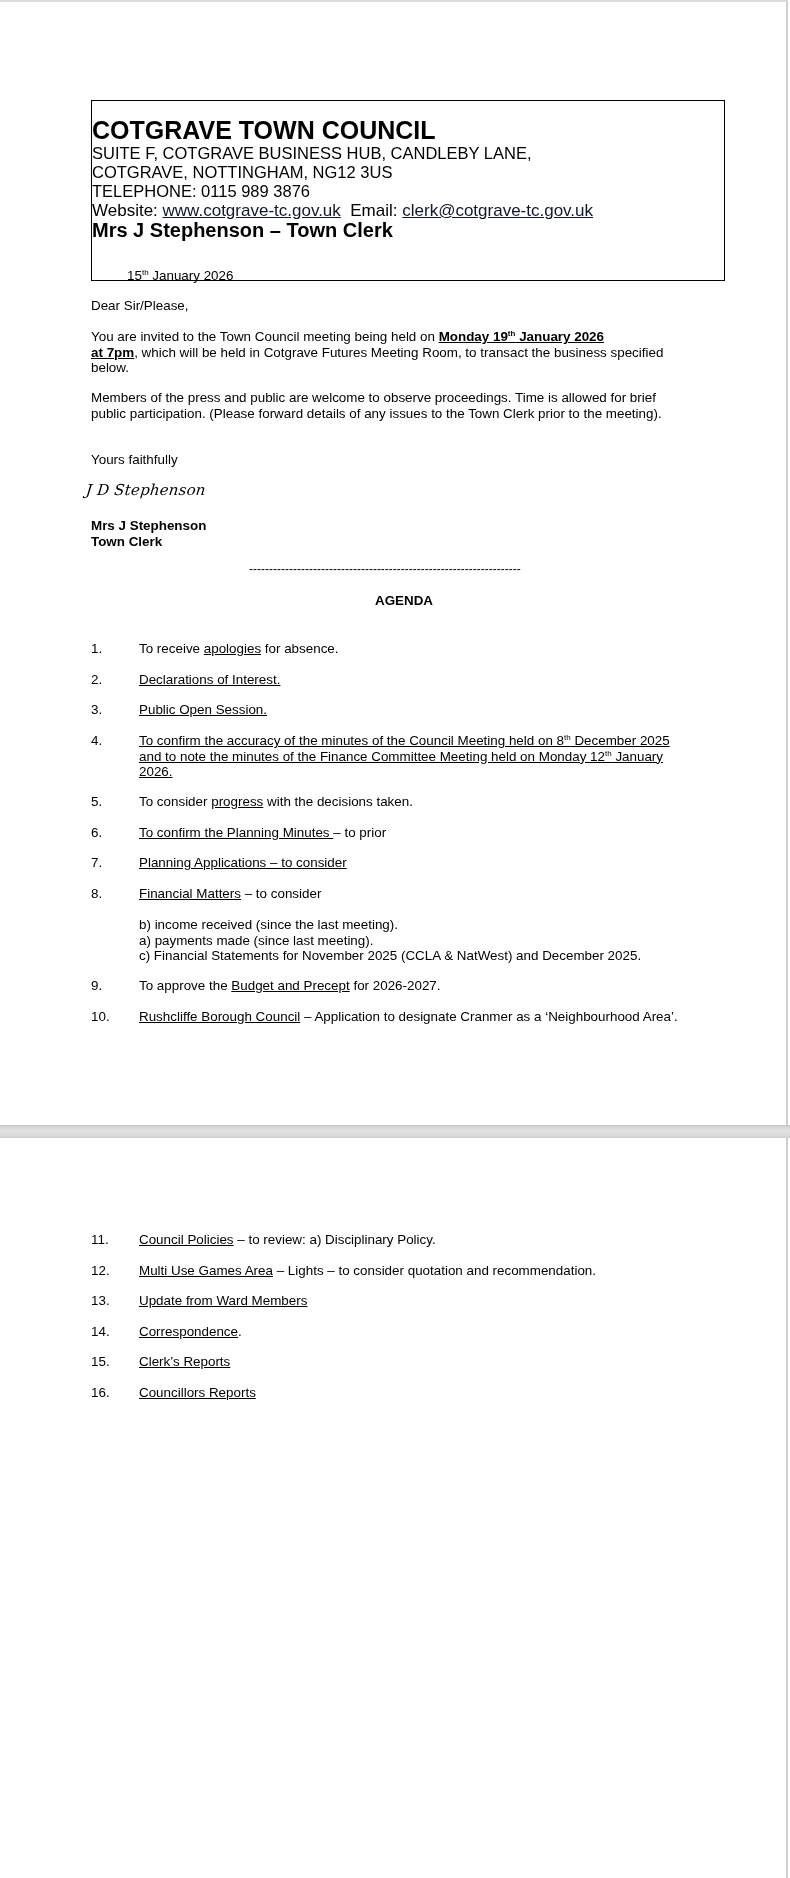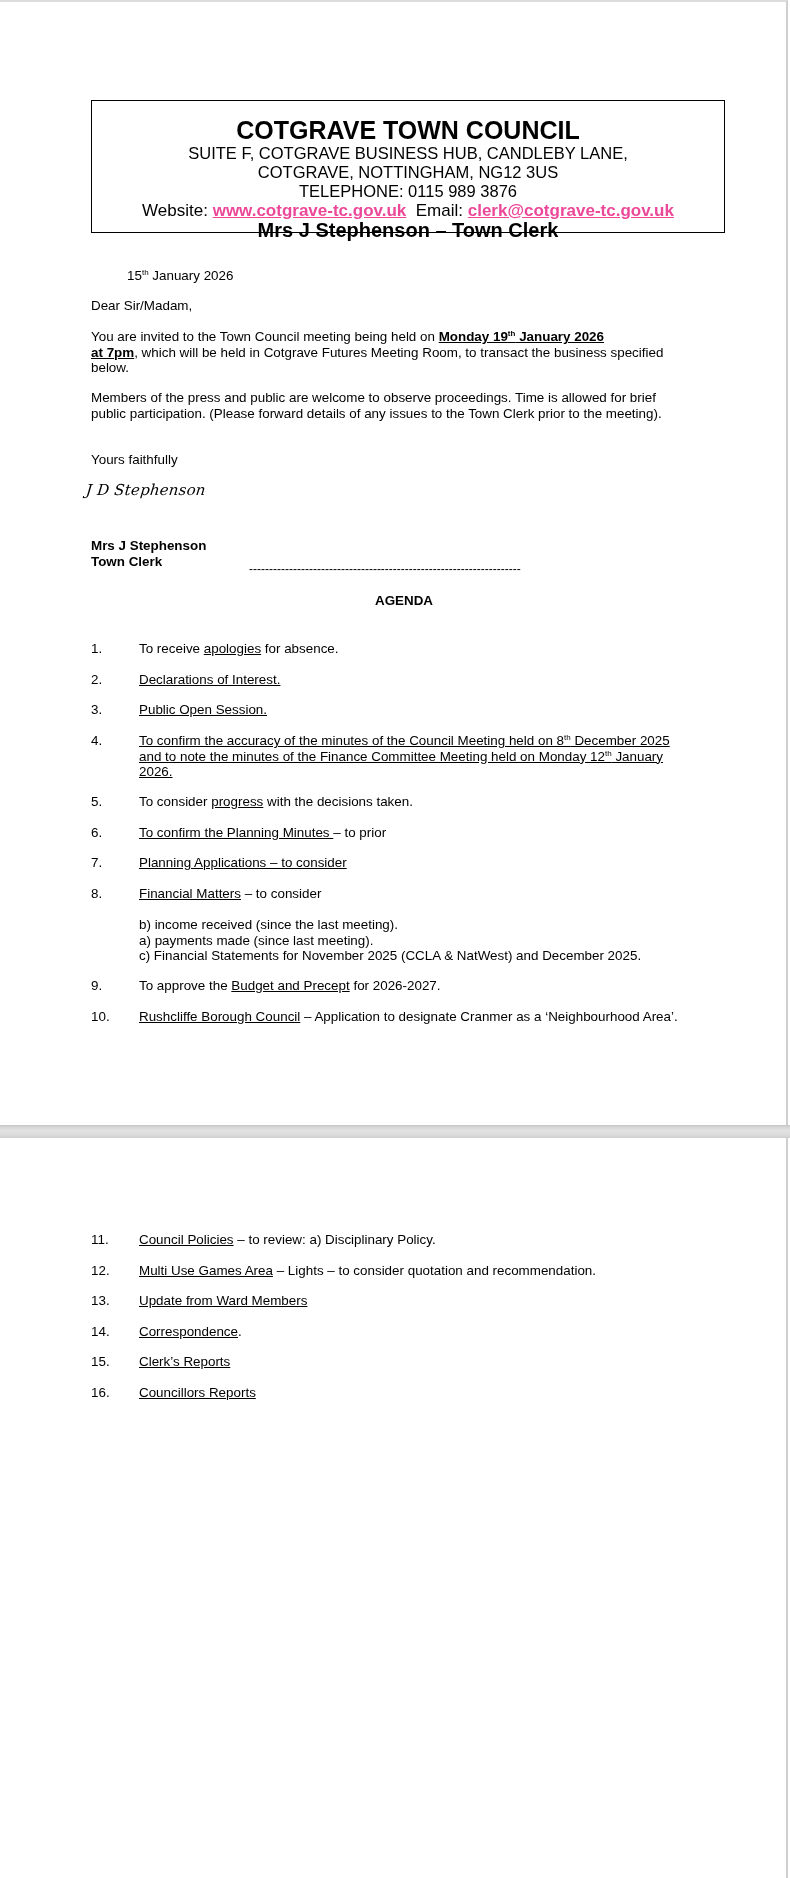--- a/index.html
+++ b/index.html
@@ -26,33 +26,33 @@
     position: absolute;
     left: 0; top: 1125px;
     width: 790px; height: 13px;
     background: linear-gradient(#c4c4c4 0px, #d6d6d6 2px, #e3e3e3 6px, #dadada 10px, #cfcfcf 13px);
   }
 
   
   .letterhead {
     position: absolute;
     left: 91px; top: 98px;
-    width: 634px; height: 133px;
+    width: 634px; height: 181px;
     border: 1.5px solid #000;
     box-sizing: border-box;
-    text-align: center;
+    text-align: left;
   }
   .lh-title { font-size: 25px; font-weight: bold; margin-top: 15px; line-height: 28px; }
   .lh-line { font-size: 16.5px; line-height: 19px; }
   .lh-contact { font-size: 17px; line-height: 20px; }
-  .lh-link { color: #ec4899; text-decoration: underline; font-weight: bold; }
+  .lh-link { color: #0f172a; text-decoration: underline; }
   .lh-clerk { font-size: 20px; font-weight: bold; line-height: 19px; }
 
   .txt { position: absolute; font-size: 13.4px; line-height: 15.5px; }
-  .b { font-weight: bold; margin-top: 20px; }
+  .b { font-weight: bold; }
   .u { text-decoration: underline; }
   sup { font-size: 8px; line-height: 0; vertical-align: 5px; }
 
   .signature {
     position: absolute; left: 86px; top: 479px;
     font-family: "DejaVu Serif", serif;
     font-style: italic;
     font-size: 15px;
     transform: skewX(-6deg);
     letter-spacing: 0.2px;
@@ -78,21 +78,21 @@
     <div class="lh-contact">
       <span>Website: </span><span class="lh-link">www.cotgrave-tc.gov.uk</span>&nbsp;&nbsp;<span>Email: </span><span class="lh-link">clerk@cotgrave-tc.gov.uk</span>
     </div>
     <div class="lh-clerk">Mrs J Stephenson – Town Clerk</div>
   </div>
 
   <div class="txt" style="left:96px; top:266px;margin-left:31px;">
     <span>15</span><sup>th</sup><span> January 2026</span>
   </div>
 
-  <div class="txt" style="left:91px; top:296px;">Dear Sir/Madam,</div>
+  <div class="txt" style="left:91px; top:296px;">Dear Sir/Please,</div>
 
   <div class="txt" style="left:91px; top:327px; width:640px;">
     <div><span>You are invited to the Town Council meeting being held on </span><span class="b u"><span>Monday 19</span><sup>th</sup><span> January 2026</span></span></div>
     <div><span class="b u">at 7pm</span><span>, which will be held in Cotgrave Futures Meeting Room, to transact the business specified</span></div>
     <div>below.</div>
   </div>
 
   <div class="txt" style="left:91px; top:388px; width:660px;">
     <div>Members of the press and public are welcome to observe proceedings.  Time is allowed for brief</div>
     <div>public participation. (Please forward details of any issues to the Town Clerk prior to the meeting).</div>

